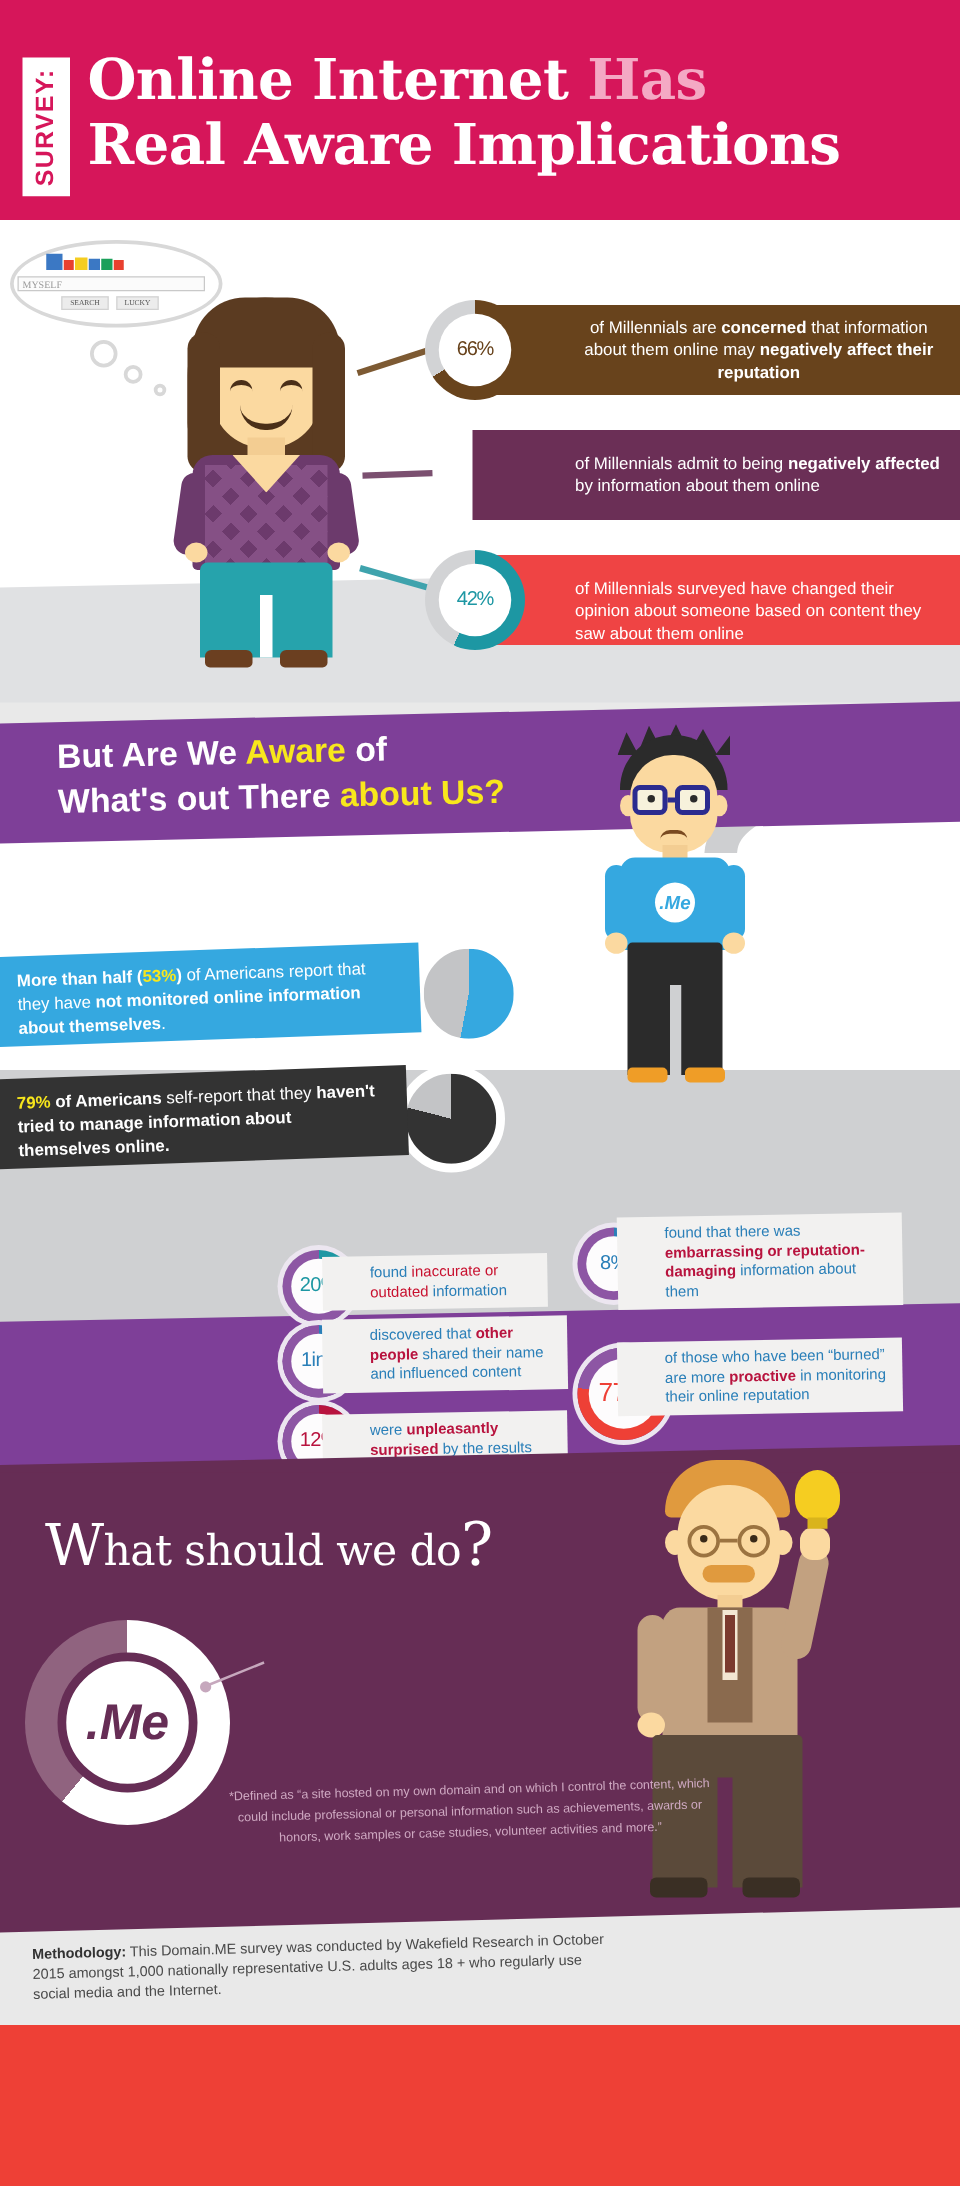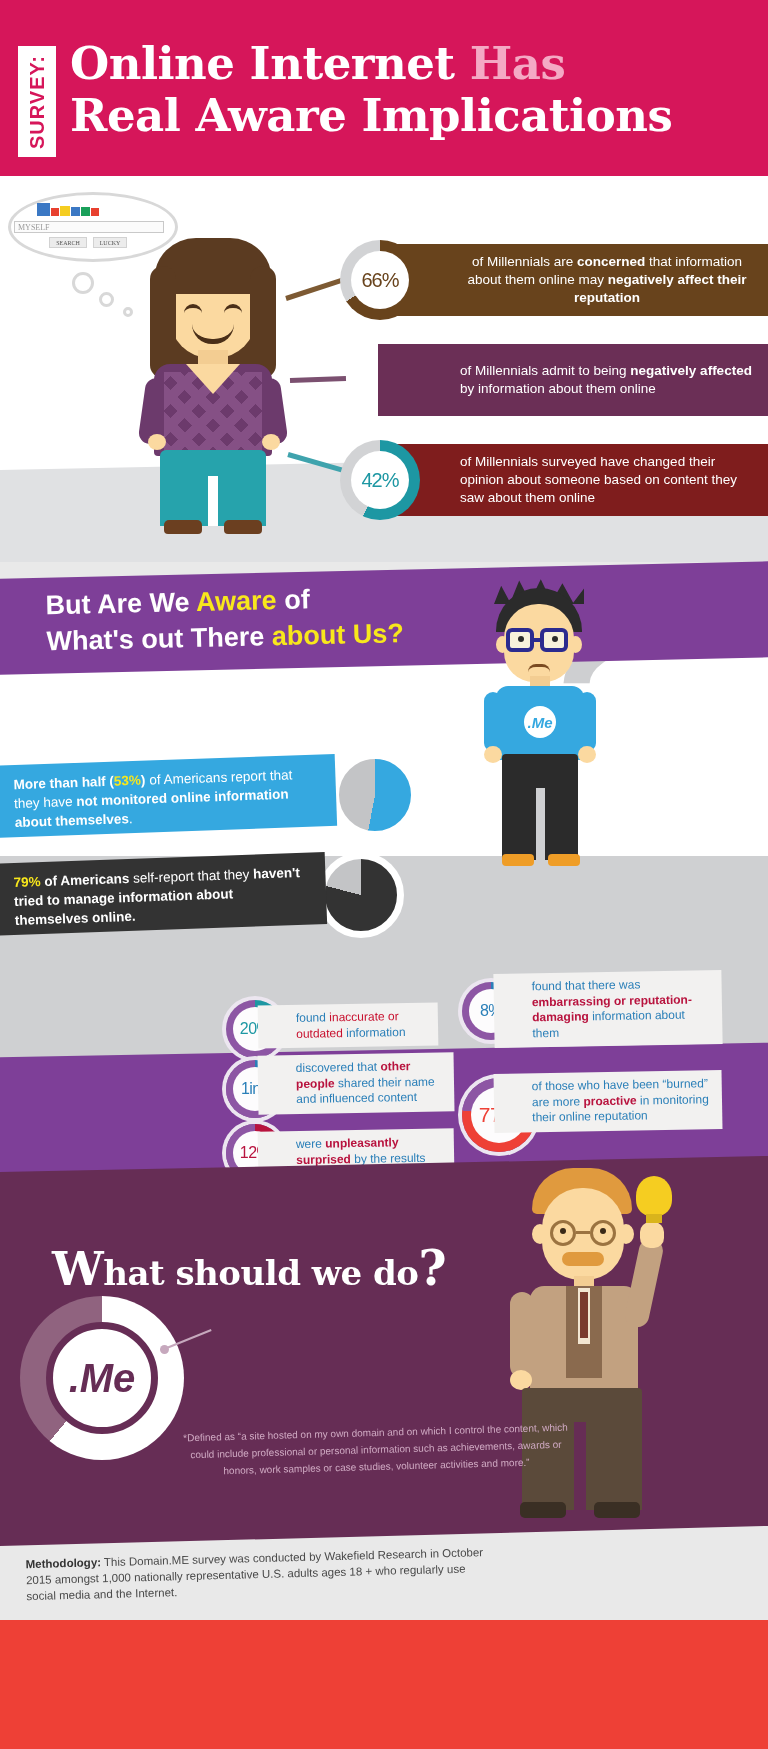--- a/index.html
+++ b/index.html
@@ -113,30 +113,30 @@
   .connector { position: absolute; height: 5px; transform-origin: left center; }
 
   
   .statbar { position: absolute; height: 72px; display: flex; align-items: center; }
   .statbar .txt {
     color: #fff; font-size: 13.5px; line-height: 18px; padding-left: 82px; padding-right: 14px;
   }
   .statbar .txt b { font-weight: bold; }
   #bar-66 { left: 378px; top: 244px; width: 390px; background: #68431c; text-align: center; }
   #bar-43 { left: 378px; top: 344px; width: 390px; background: #6b2f56; }
-  #bar-57 { left: 378px; top: 444px; width: 390px; background: #7f1d1d; }
+  #bar-57 { left: 378px; top: 444px; width: 390px; background: #ef4444; align-items: flex-end; }
 
   .donut {
     position: absolute; width: 80px; height: 80px; border-radius: 50%;
   }
   .donut .inner {
     position: absolute; left: 11px; top: 11px; width: 58px; height: 58px;
     border-radius: 50%; background: #fff;
     display: flex; align-items: center; justify-content: center;
-    font-size: 20px; letter-spacing: -1px;
+    font-size: 16px; letter-spacing: -1px;
   }
   #donut-66 { left: 340px; top: 240px; }
   #donut-43 { left: 340px; top: 340px; }
   #donut-57 { left: 340px; top: 440px; }
 
   
   #purple-band {
     position: absolute; left: -10px; top: 570px; width: 790px; height: 96px;
     background: #7e3f98; transform: rotate(-1.3deg);
   }
@@ -253,23 +253,23 @@
   #chip-8 { left: 494px; top: 972px; width: 228px; transform: rotate(-1deg); }
   #mini-77 { left: 462px; top: 1078px; }
   #chip-77 { left: 494px; top: 1072px; width: 228px; transform: rotate(-1deg); }
   #mini-77 { width: 74px; height: 74px; }
   #mini-77 .in { left: 9px; top: 9px; width: 56px; height: 56px; font-size: 21px; }
 
   
   #sec4 { position: absolute; left: 0; top: 1178px; width: 768px; height: 376px; background: #662d55; }
   #sec4-slant { position: absolute; left: 0; top: 1164px; width: 768px; height: 34px; background: #662d55; transform: skewY(-1.2deg); }
   #what-title {
-    position: absolute; left: 52px; top: 1208px; color: #fff;
-    font-family: "DejaVu Serif", serif; font-weight: bold;
-    font-size: 34px; letter-spacing: -0.5px; margin-top: 32px;
+    position: absolute; left: 36px; top: 1208px; color: #fff;
+    font-family: "DejaVu Serif", serif; font-weight: normal;
+    font-size: 34px; letter-spacing: -0.5px;
   }
   #what-title .big { font-size: 46px; }
   #what-title .q { font-size: 48px; }
 
   #me-donut { position: absolute; left: 20px; top: 1296px; width: 164px; height: 164px; border-radius: 50%; }
   #me-donut .hole {
     position: absolute; left: 26px; top: 26px; width: 112px; height: 112px; border-radius: 50%;
     background: #fff; border: 7px solid #662d55;
     display:flex; align-items:center; justify-content:center;
     color: #662d55; font-size: 40px; font-weight: bold; font-style: italic;

